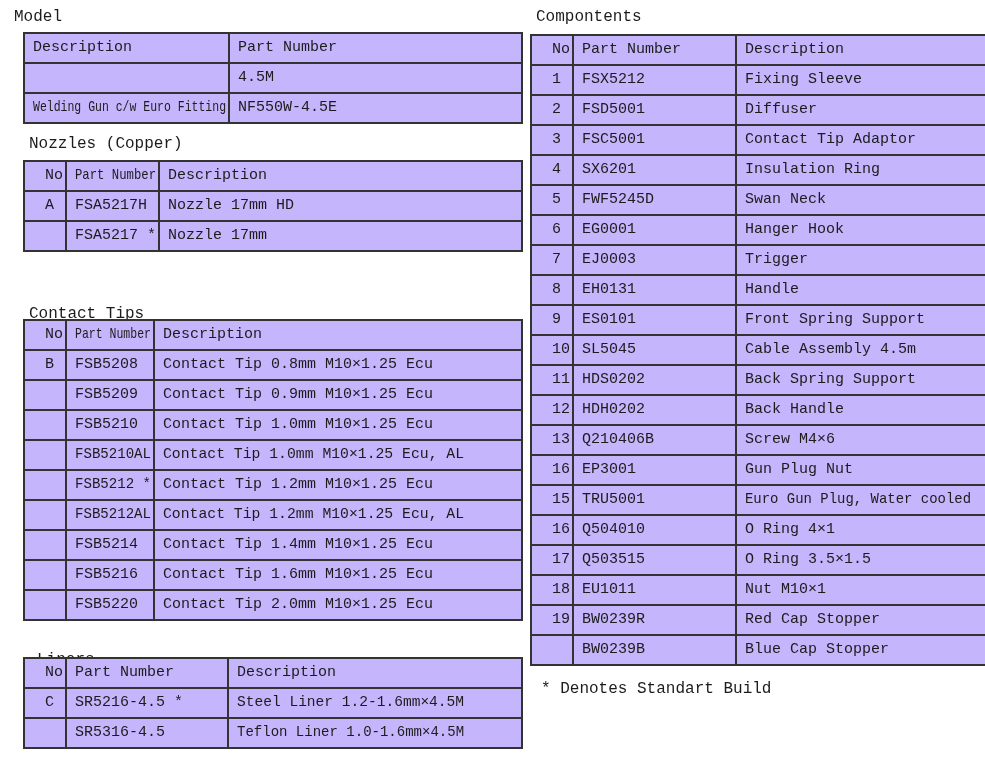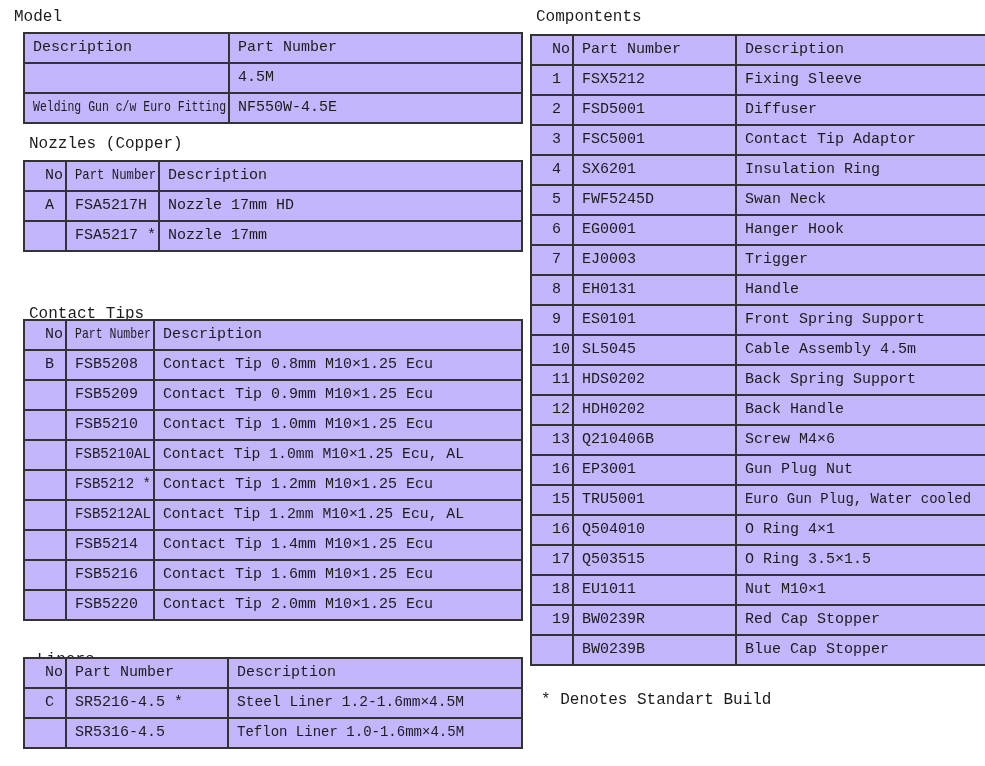--- a/index.html
+++ b/index.html
@@ -61,21 +61,21 @@
   #nozzles-title{left:29px;top:134px;}
   #nozzles-table{left:23px;top:160px;}
   #contact-tips-title{left:29px;top:292px;margin-top:12px;}
   #contact-tips-table{left:23px;top:319px;}
   #liners-title{left:29px;top:650px;margin-left:8px;}
   #liners-table{left:23px;top:657px;}
   #components-title{left:536px;top:7px;}
   #components-table{left:530px;top:34px;}
   #footnote{
     position:absolute;left:541px;top:679px;
-    font-size:16px;line-height:20px;white-space:nowrap;margin-top:11px;
+    font-size:16px;line-height:20px;white-space:nowrap;
   }
 </style>
 </head>
 <body>
 
 <div class="page">
 
   <div class="sec-title" id="model-title">Model</div>
   <table id="model-table">
       <thead>

